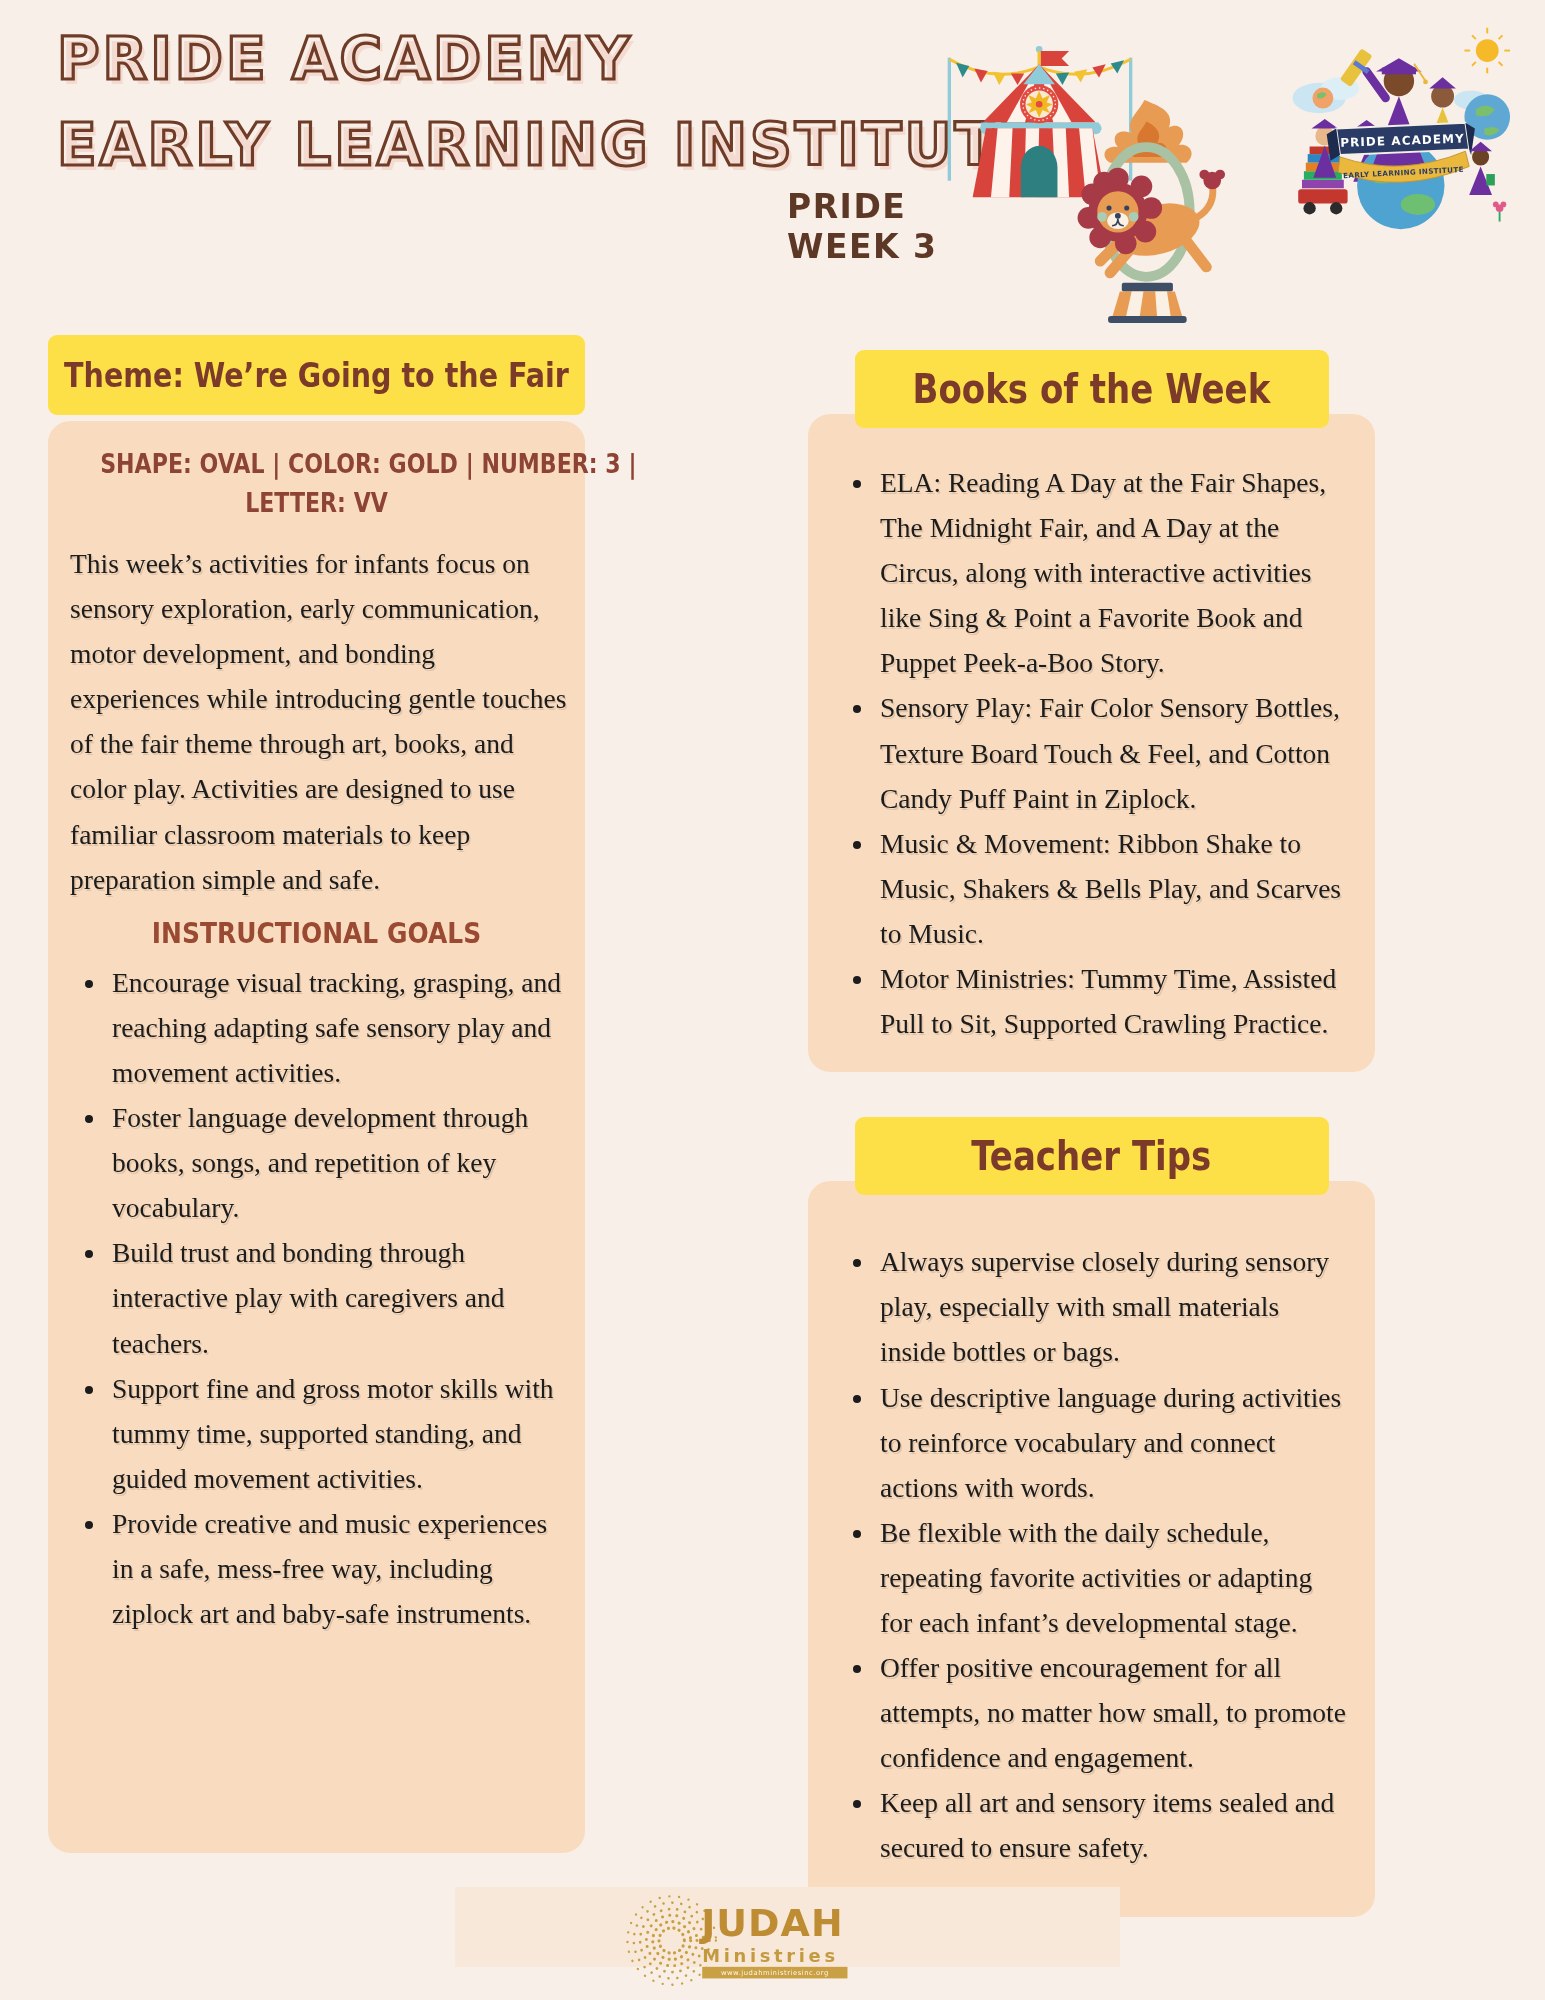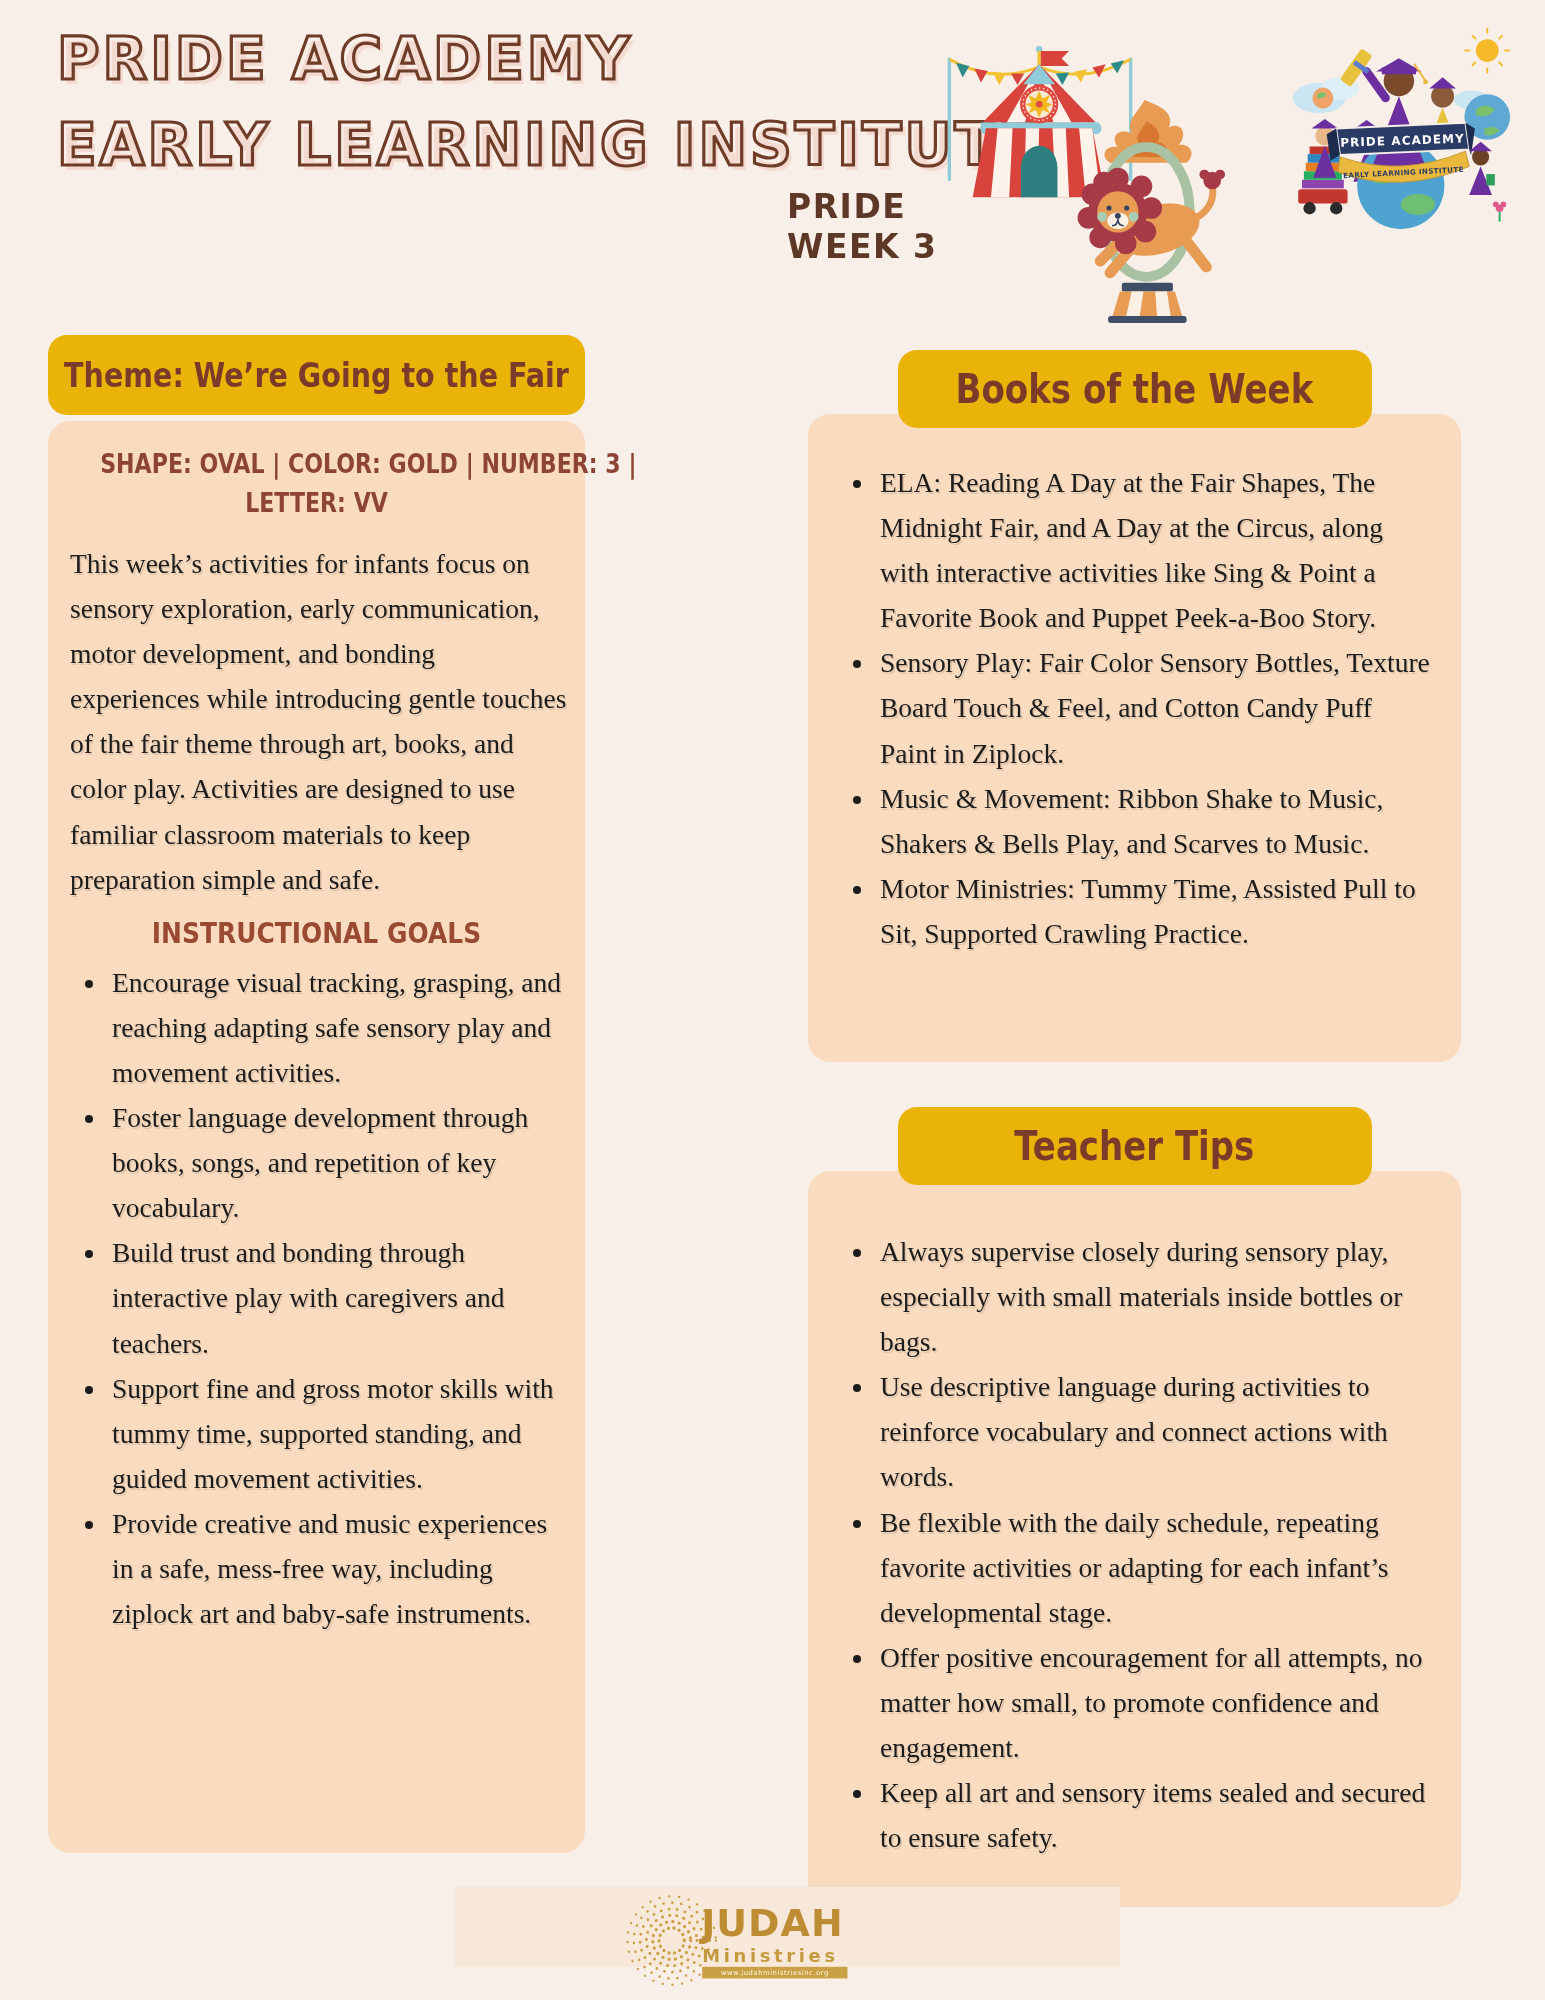--- a/index.html
+++ b/index.html
@@ -18,23 +18,23 @@
 
   
   .tent-svg{position:absolute;left:944px;top:46px;}
   .lion-svg{position:absolute;left:1053px;top:92px;}
   .school-logo{position:absolute;left:1283px;top:22px;}
   .judah-svg{position:absolute;left:618px;top:1890px;}
   .footer-bg{position:absolute;left:455px;top:1887px;width:665px;height:80px;background:#F7E8DA;}
 
   
   .col-left{position:absolute;left:48px;top:335px;width:537px;}
-  .col-right{position:absolute;left:808px;top:350px;width:653px;}
-
-  .pill{background:#eab308;border-radius:19px;height:80px;display:flex;align-items:center;
+  .col-right{position:absolute;left:808px;top:350px;width:567px;}
+
+  .pill{background:#fde047;border-radius:9px;height:80px;display:flex;align-items:center;
         justify-content:center;color:#7B3A2A;}
   .pill-label{font-family:"DejaVu Sans",sans-serif;font-weight:700;font-size:34px;
         transform:scaleX(0.84);white-space:nowrap;}
   .pill.small{width:474px;height:78px;margin:0 auto;position:relative;z-index:2;}
   .pill.small .pill-label{font-size:40px;transform:scaleX(0.85);}
 
   .card{background:#F9DCBF;border-radius:22px;box-sizing:border-box;}
   .left-card{margin-top:6px;min-height:1432px;padding:18px 14px 30px;}
   .right-card{margin-top:-14px;padding:36px 28px 26px 22px;}
   .books-card{min-height:648px;}

